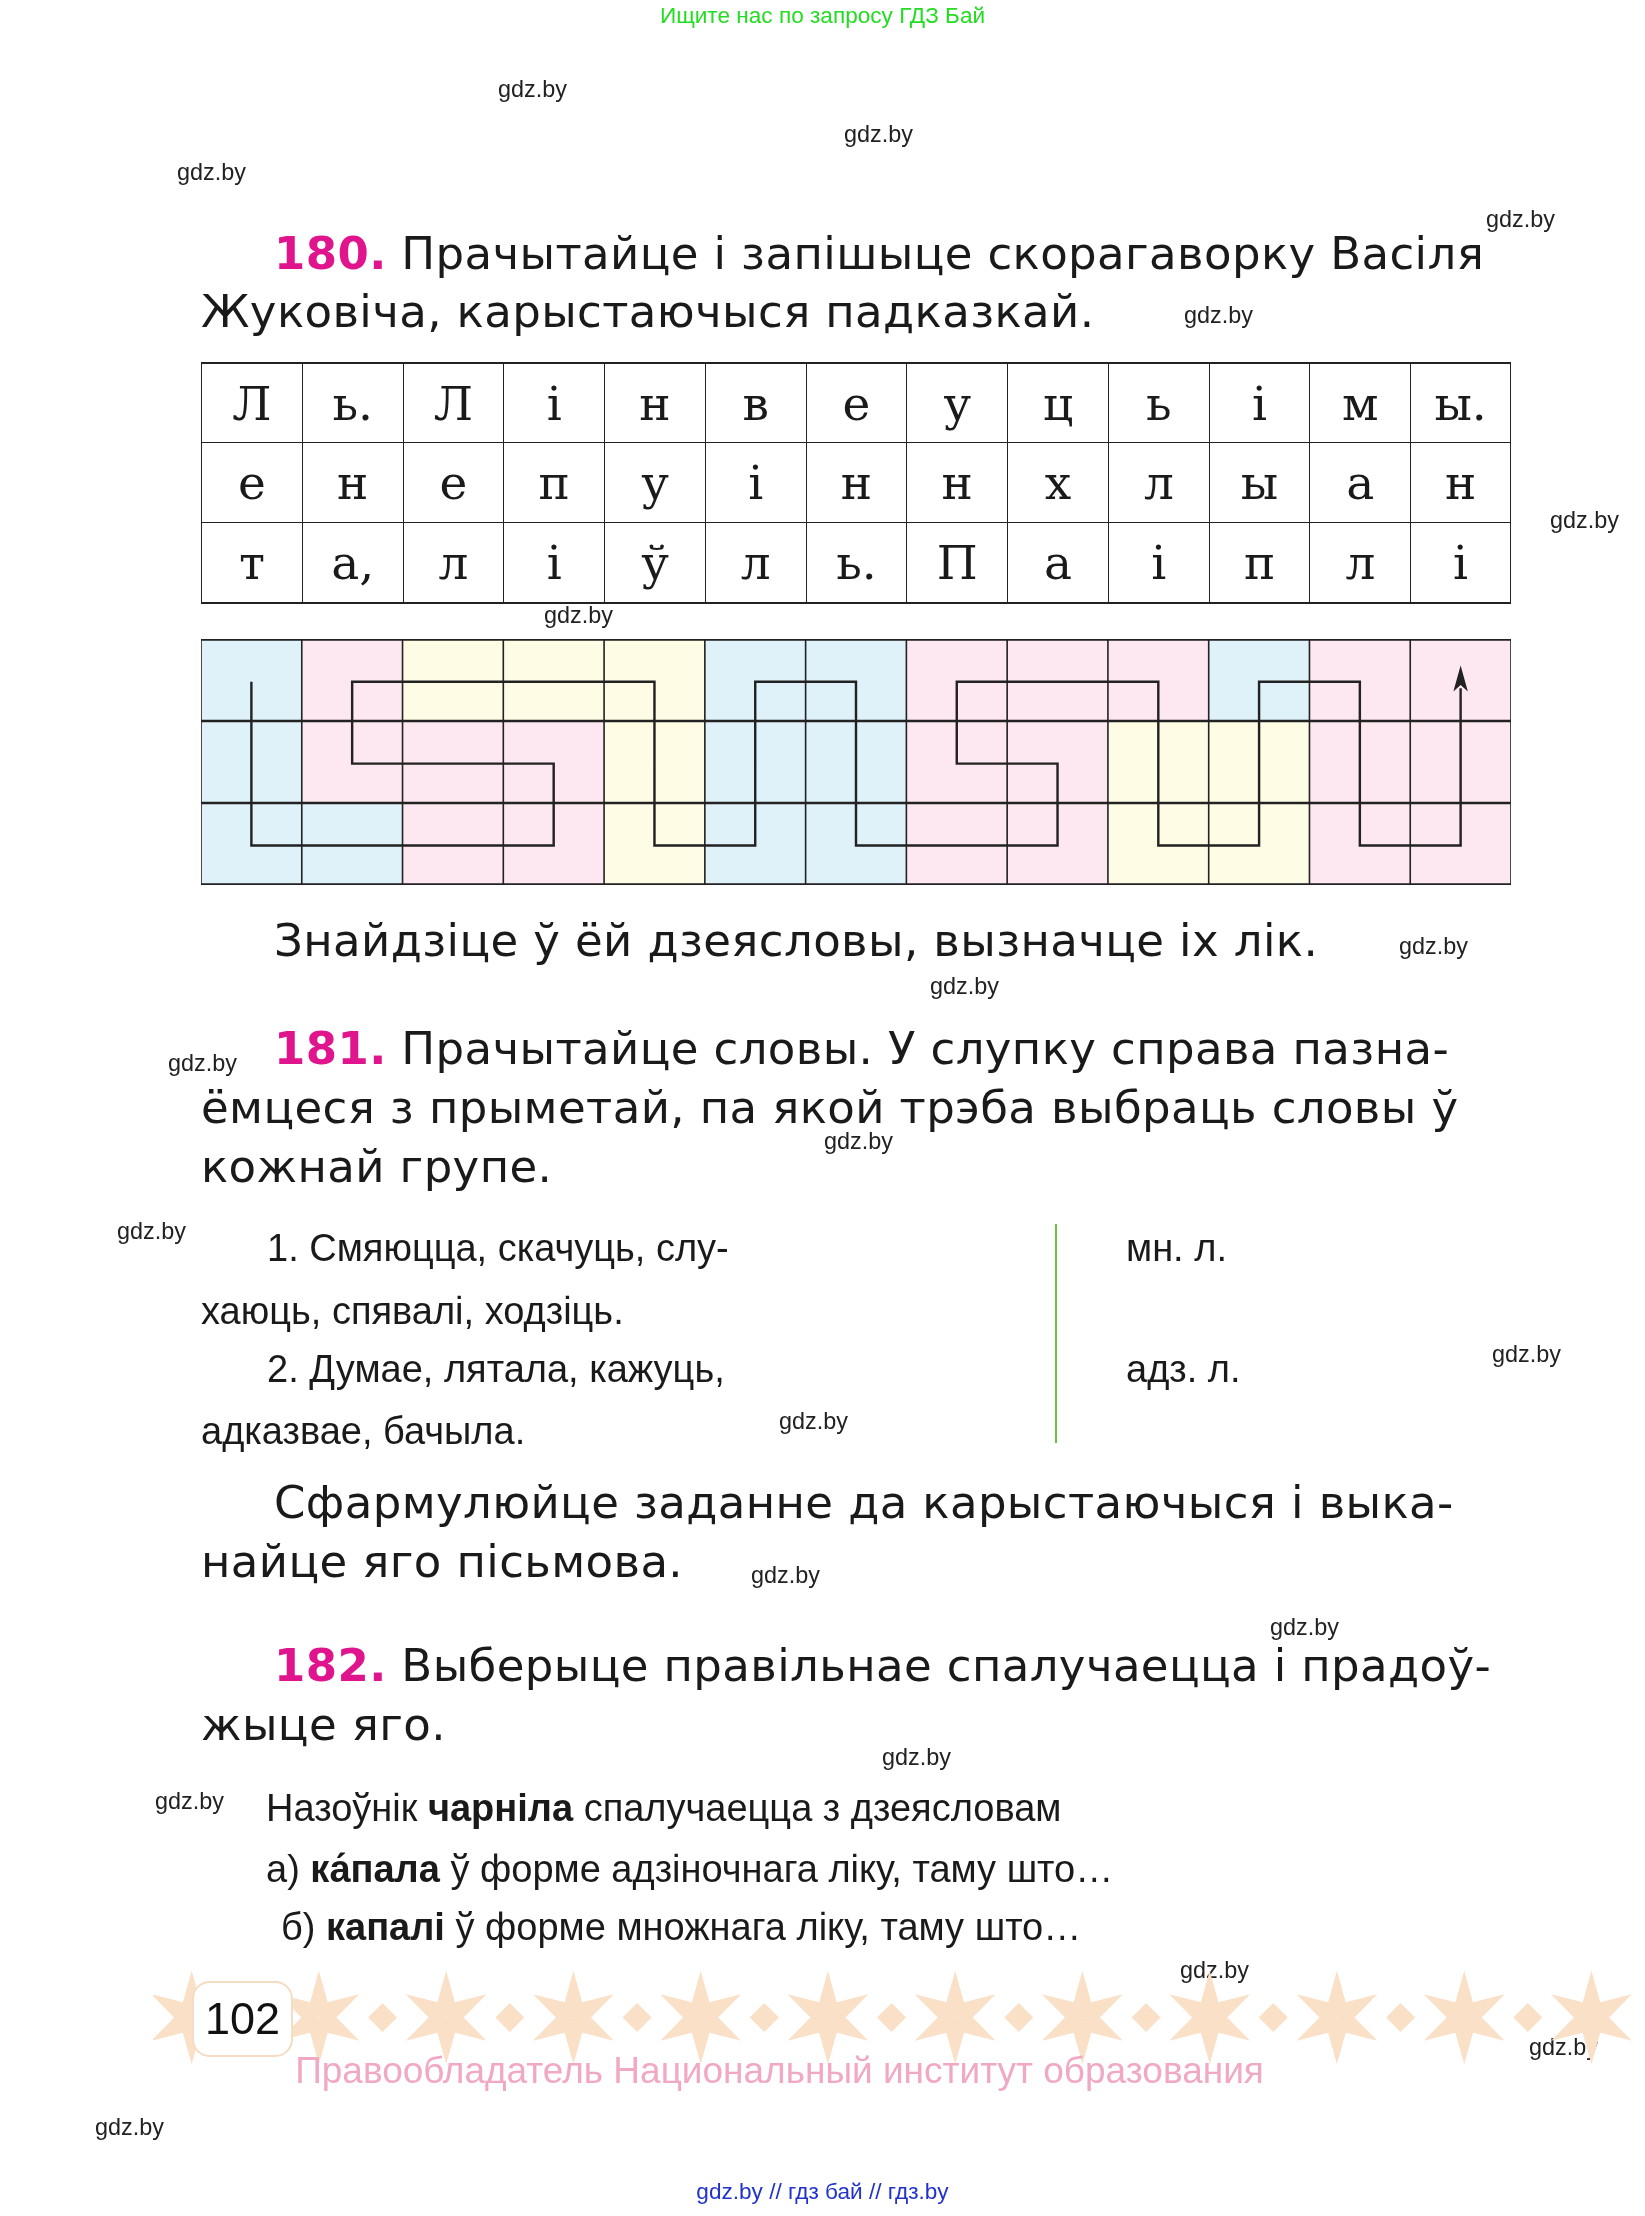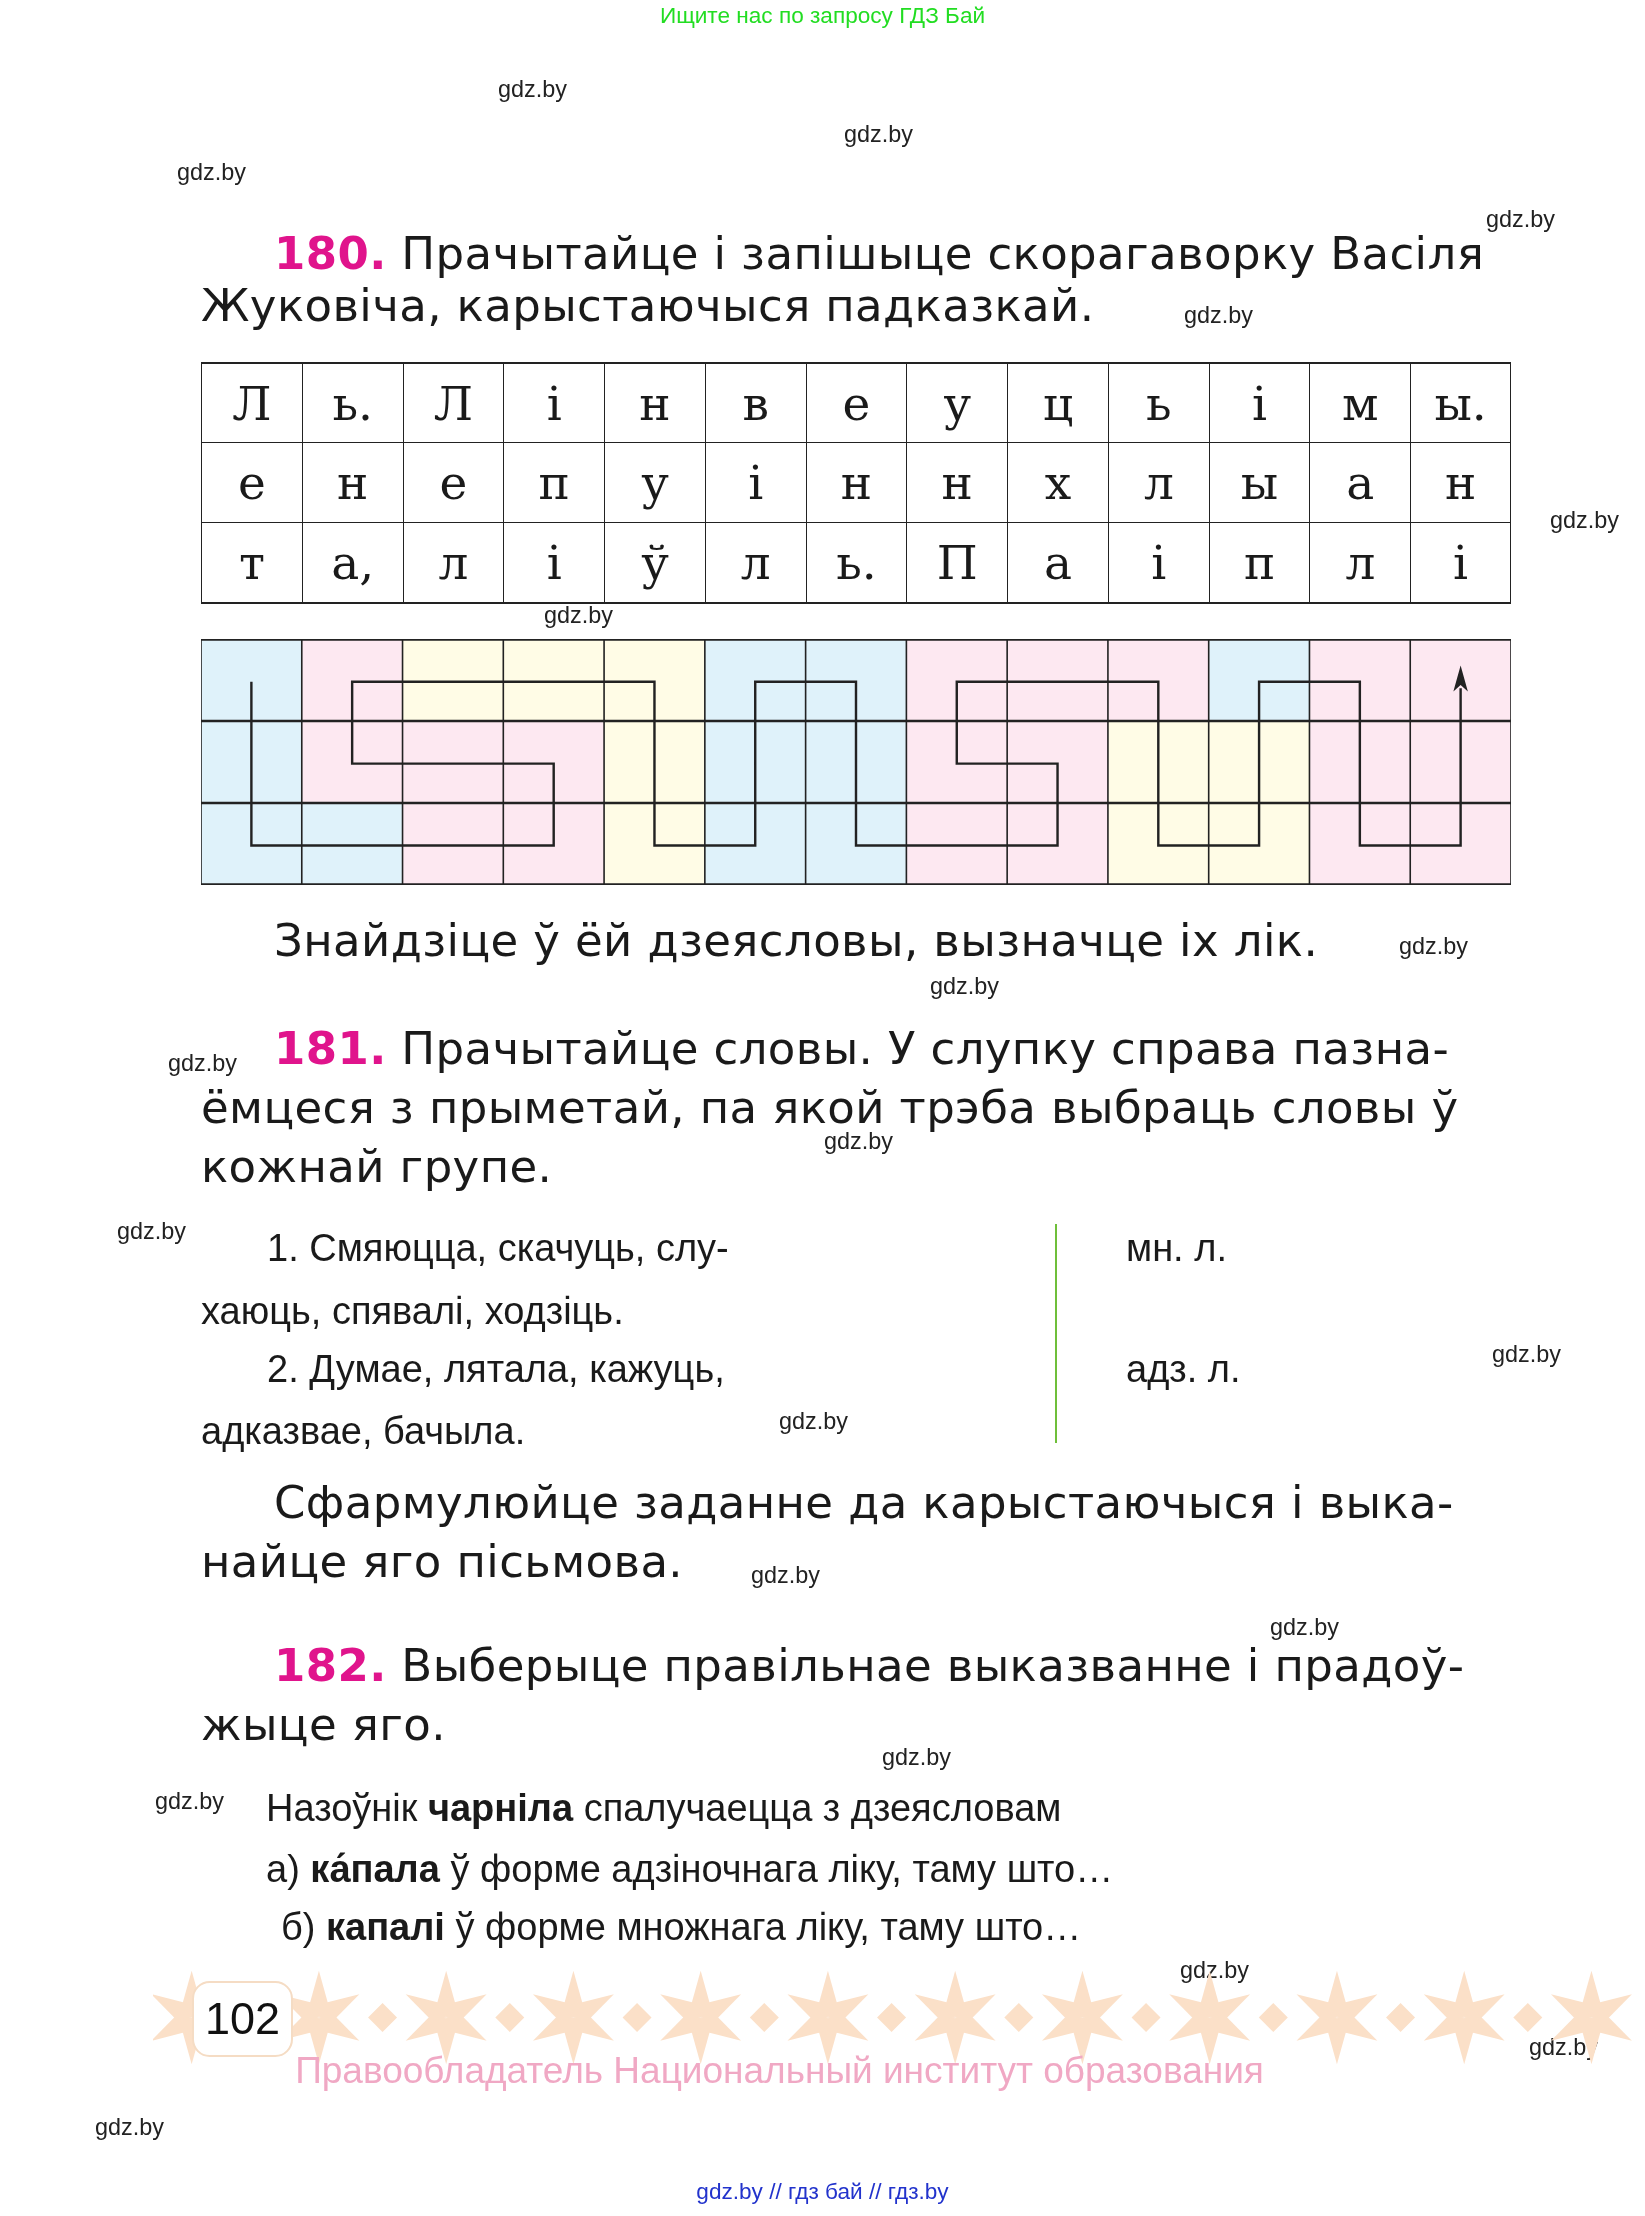--- a/index.html
+++ b/index.html
@@ -62,21 +62,21 @@
 <div class="abs wm" style="left:882px;top:1744px;">gdz.by</div>
 <div class="abs wm" style="left:155px;top:1788px;">gdz.by</div>
 <div class="abs wm" style="left:1180px;top:1957px;">gdz.by</div>
 <div class="abs wm" style="left:1529px;top:2034px;">gdz.by</div>
 <div class="abs wm" style="left:95px;top:2114px;">gdz.by</div>
 
 <div class="abs sans-text" style="left:274px;top:225px;width:1240px;">
   <span class="ex-num">180.</span>
   <span>Прачытайце і запішыце скорагаворку Васіля</span>
 </div>
-<div class="abs sans-text" style="left:201px;top:277px;">Жуковіча, карыстаючыся падказкай.</div>
+<div class="abs sans-text" style="left:201px;top:283px;">Жуковіча, карыстаючыся падказкай.</div>
 
 <div class="abs letter-grid" id="letterGrid">
     <div class="lcell">Л</div>
     <div class="lcell">ь.</div>
     <div class="lcell">Л</div>
     <div class="lcell">і</div>
     <div class="lcell">н</div>
     <div class="lcell">в</div>
     <div class="lcell">е</div>
     <div class="lcell">у</div>
@@ -192,21 +192,21 @@
 <div class="abs serif-text" style="left:201px;top:1401px;">адказвае, бачыла.</div>
 <div class="abs green-rule"></div>
 <div class="abs serif-text" style="left:1126px;top:1218px;">мн. л.</div>
 <div class="abs serif-text" style="left:1126px;top:1339px;">адз. л.</div>
 
 <div class="abs sans-text" style="left:274px;top:1474px;">Сфармулюйце заданне да карыстаючыся і выка-</div>
 <div class="abs sans-text" style="left:201px;top:1533px;">найце яго пісьмова.</div>
 
 <div class="abs sans-text" style="left:274px;top:1637px;width:1240px;">
   <span class="ex-num">182.</span>
-  <span>Выберыце правільнае выказванне і прадоў-</span>
+  <span>Выберыце правільнае спалучаецца і прадоў-</span>
 </div>
 <div class="abs sans-text" style="left:201px;top:1696px;">жыце яго.</div>
 
 <div class="abs serif-text" style="left:266px;top:1778px;">
   <span>Назоўнік </span><span class="bold">чарніла</span><span> спалучаецца з дзеясловам</span>
 </div>
 <div class="abs serif-text" style="left:266px;top:1839px;">
   <span>а) </span><span class="bold">ка́пала</span><span> ў форме адзіночнага ліку, таму што…</span>
 </div>
 <div class="abs serif-text" style="left:266px;top:1897px;margin-left:15px;">

